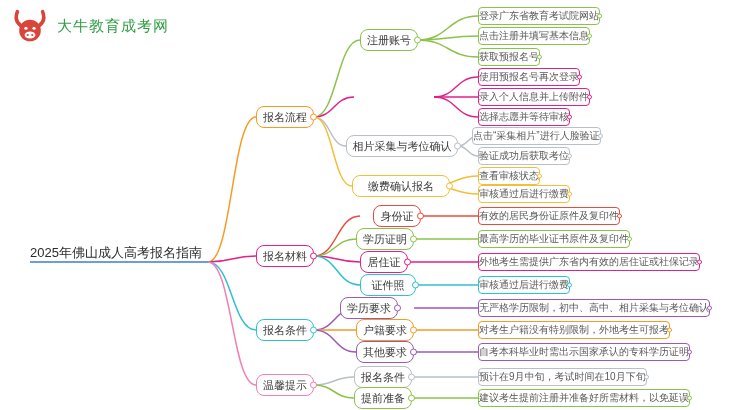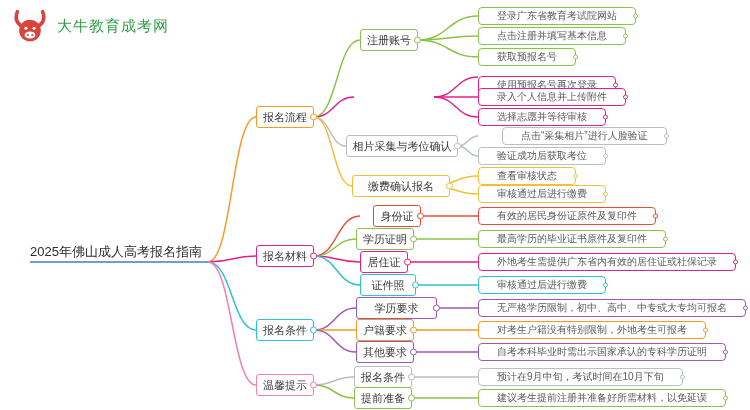--- a/index.html
+++ b/index.html
@@ -15,27 +15,27 @@
   svg.wires{position:absolute;left:0;top:0;z-index:1}
 
   
   .logo{position:absolute;left:10px;top:8px;display:flex;align-items:center;gap:7px;z-index:3}
   .logo-text .site-name{font-size:15px;font-weight:normal;color:#2f9e44;letter-spacing:1px;line-height:1.15}
   .logo-text .site-url{font-size:10px;color:#2f9e44;letter-spacing:.5px}
 
   
   .root-node{position:absolute;left:30px;top:244px;width:178px;height:19px;z-index:2;
              border-bottom:2px solid var(--blue);font-size:13px;color:#2b2b2b;
-             display:flex;align-items:flex-end;white-space:nowrap}
+             display:flex;align-items:center;white-space:nowrap}
 
   
   .node{position:absolute;z-index:2;background:#fff;display:flex;align-items:center;justify-content:center}
   .lbl{white-space:nowrap}
-  .l1,.l2{height:22px;border:1.6px solid;border-radius:3px;font-size:11px;color:#3a3a3a}
-  .leaf{height:18px;border:1.2px solid;border-radius:4px;font-size:10px;color:#5a5a5a;padding:0 18px}
+  .l1,.l2{height:22px;border:1.6px solid;border-radius:8px;font-size:11px;color:#3a3a3a}
+  .leaf{height:18px;border:1.2px solid;border-radius:4px;font-size:10px;color:#5a5a5a;padding:0 0}
   .dot{position:absolute;right:-4px;top:50%;transform:translateY(-50%);
        width:7px;height:7px;border-radius:50%;background:#fff;border:1.5px solid;border-color:inherit}
   .leaf .dot{width:5px;height:5px;right:-3px}
 
   .bc-orange{border-color:var(--orange)} .bc-green{border-color:var(--green)}
   .bc-magenta{border-color:var(--magenta)} .bc-silver{border-color:var(--silver)}
   .bc-yellow{border-color:var(--yellow)} .bc-red{border-color:var(--red)}
   .bc-cyan{border-color:var(--cyan)} .bc-purple{border-color:var(--purple)}
   .bc-pink{border-color:var(--pink)}
 </style>
@@ -143,21 +143,21 @@
     </div>
   <div class="node l2 bc-magenta" style="left:360px;top:251px;width:48px">
       <span class="lbl">居住证</span>
       <span class="dot"></span>
     </div>
   <div class="node l2 bc-cyan" style="left:360px;top:274px;width:56px">
       <span class="lbl">证件照</span>
       <span class="dot"></span>
     </div>
 
-  <div class="node l2 bc-purple" style="left:356px;top:297px;width:81px">
+  <div class="node l2 bc-purple" style="left:340px;top:297px;width:58px">
       <span class="lbl">学历要求</span>
       <span class="dot"></span>
     </div>
   <div class="node l2 bc-orange" style="left:356px;top:319px;width:58px">
       <span class="lbl">户籍要求</span>
       <span class="dot"></span>
     </div>
   <div class="node l2 bc-purple" style="left:356px;top:341px;width:58px">
       <span class="lbl">其他要求</span>
       <span class="dot"></span>
@@ -177,33 +177,33 @@
       <span class="dot"></span>
     </div>
   <div class="node leaf bc-green" style="left:478px;top:27px">
       <span class="lbl">点击注册并填写基本信息</span>
       <span class="dot"></span>
     </div>
   <div class="node leaf bc-green" style="left:478px;top:48px">
       <span class="lbl">获取预报名号</span>
       <span class="dot"></span>
     </div>
-  <div class="node leaf bc-magenta" style="left:478px;top:76px">
+  <div class="node leaf bc-magenta" style="left:478px;top:68px">
       <span class="lbl">使用预报名号再次登录</span>
       <span class="dot"></span>
     </div>
   <div class="node leaf bc-magenta" style="left:478px;top:88px">
       <span class="lbl">录入个人信息并上传附件</span>
       <span class="dot"></span>
     </div>
   <div class="node leaf bc-magenta" style="left:478px;top:108px">
       <span class="lbl">选择志愿并等待审核</span>
       <span class="dot"></span>
     </div>
-  <div class="node leaf bc-silver" style="left:502px;top:127px">
+  <div class="node leaf bc-silver" style="left:472px;top:127px">
       <span class="lbl">点击“采集相片”进行人脸验证</span>
       <span class="dot"></span>
     </div>
   <div class="node leaf bc-silver" style="left:478px;top:147px">
       <span class="lbl">验证成功后获取考位</span>
       <span class="dot"></span>
     </div>
   <div class="node leaf bc-yellow" style="left:478px;top:167px">
       <span class="lbl">查看审核状态</span>
       <span class="dot"></span>
@@ -224,21 +224,21 @@
   <div class="node leaf bc-magenta" style="left:478px;top:253px">
       <span class="lbl">外地考生需提供广东省内有效的居住证或社保记录</span>
       <span class="dot"></span>
     </div>
   <div class="node leaf bc-cyan" style="left:478px;top:276px">
       <span class="lbl">审核通过后进行缴费</span>
       <span class="dot"></span>
     </div>
 
   <div class="node leaf bc-purple" style="left:478px;top:299px">
-      <span class="lbl">无严格学历限制，初中、高中、中专或大专均可报名</span>
+      <span class="lbl">无严格学历限制，初中、高中、相片采集与考位确认</span>
       <span class="dot"></span>
     </div>
   <div class="node leaf bc-orange" style="left:478px;top:321px">
       <span class="lbl">对考生户籍没有特别限制，外地考生可报考</span>
       <span class="dot"></span>
     </div>
   <div class="node leaf bc-purple" style="left:478px;top:343px">
       <span class="lbl">自考本科毕业时需出示国家承认的专科学历证明</span>
       <span class="dot"></span>
     </div>

